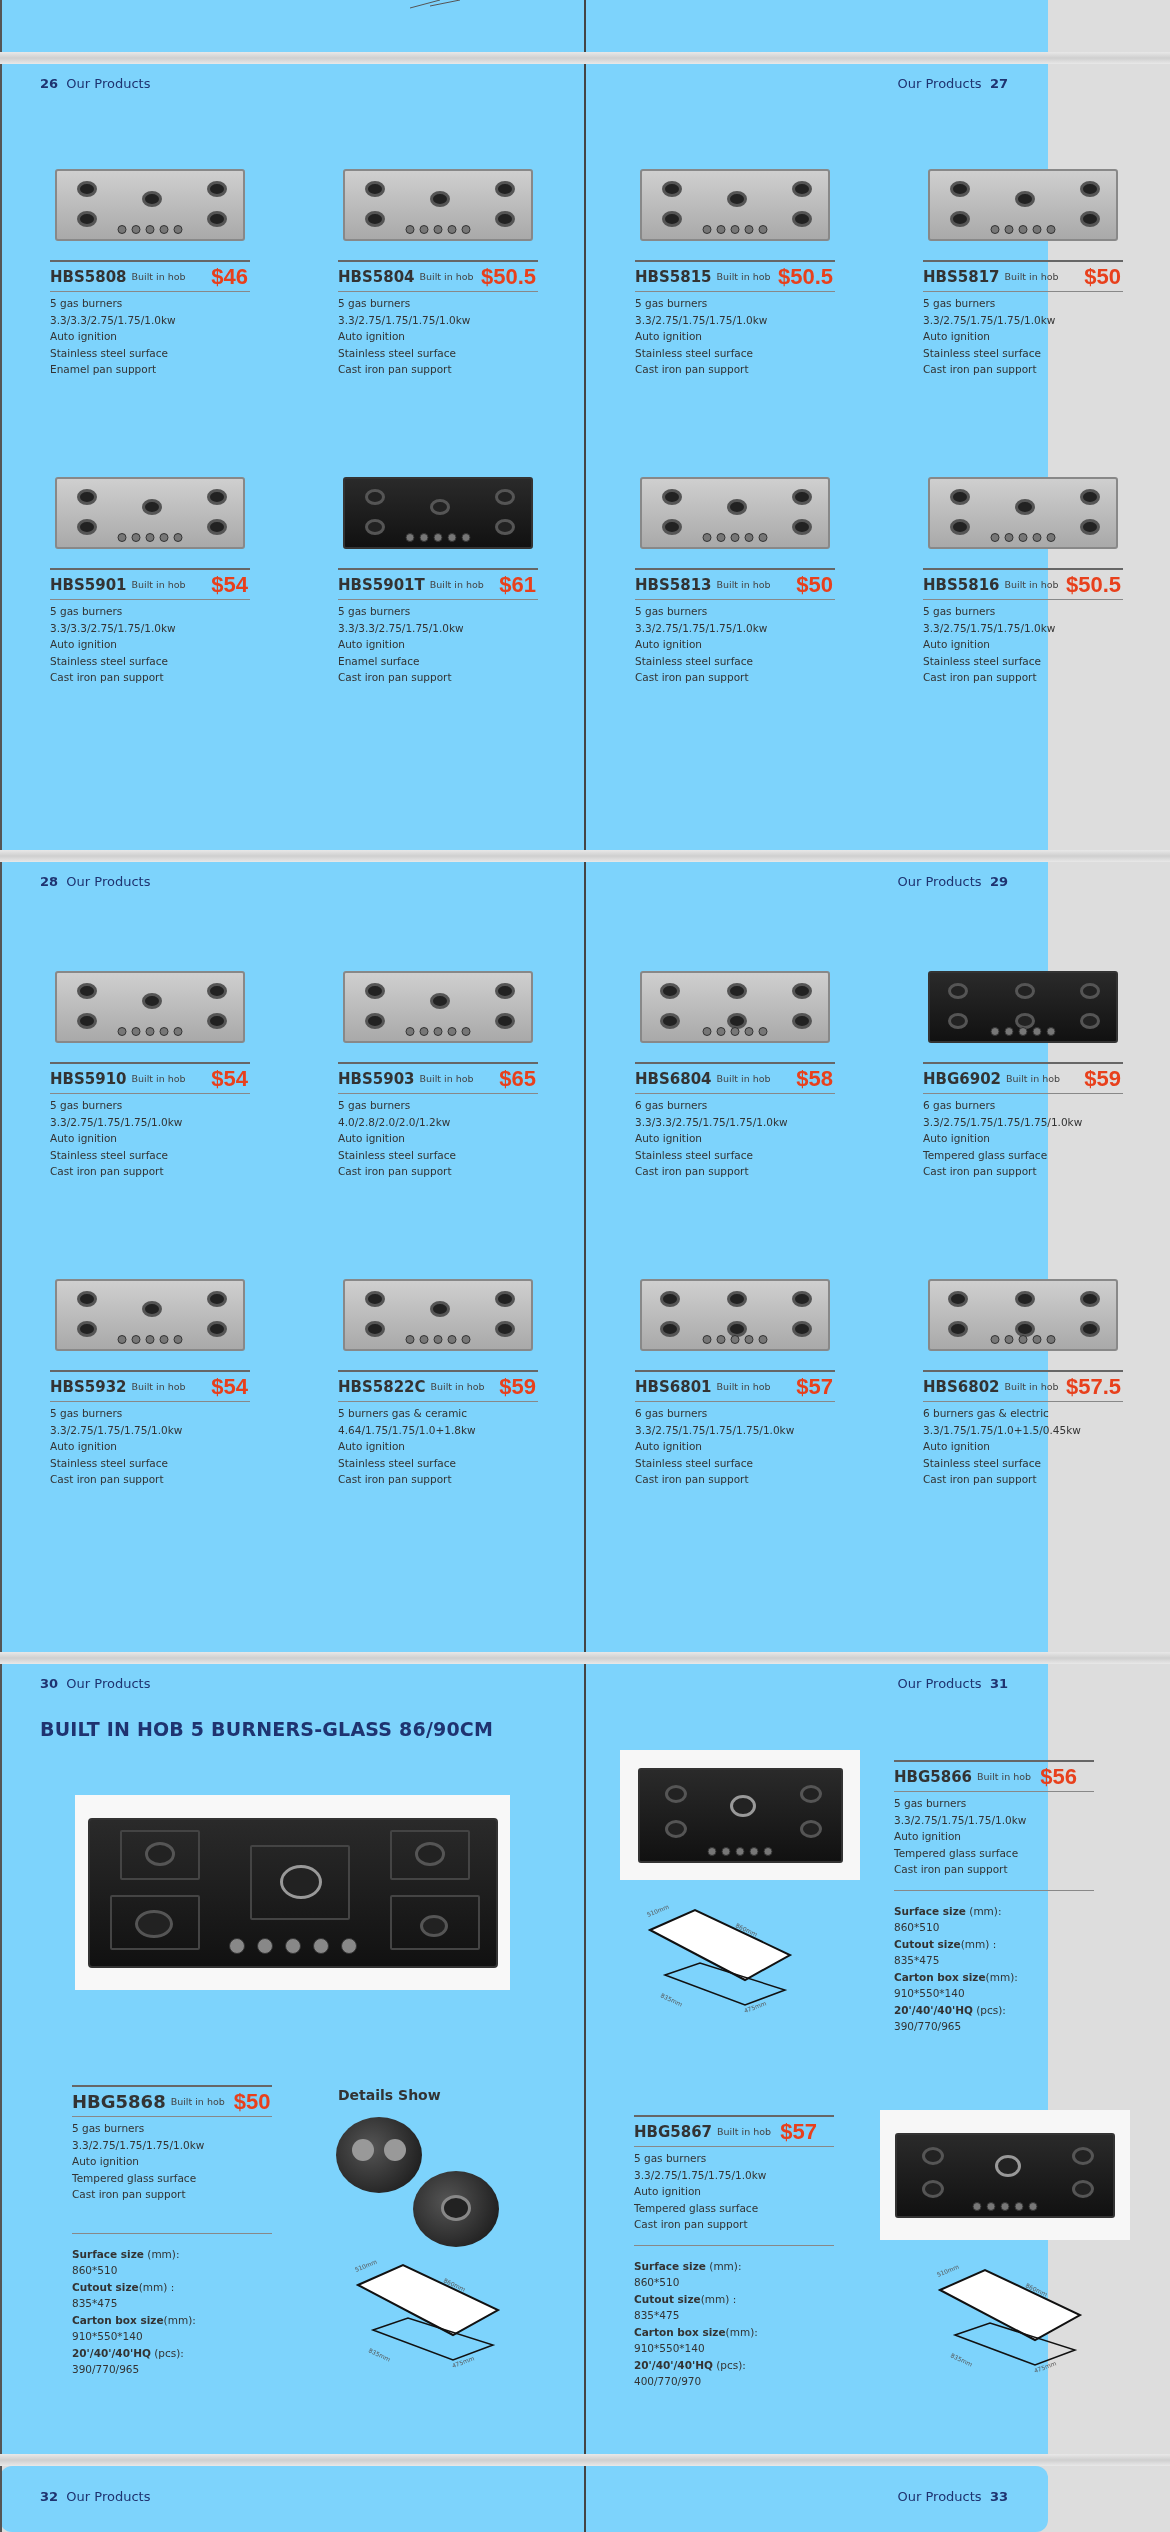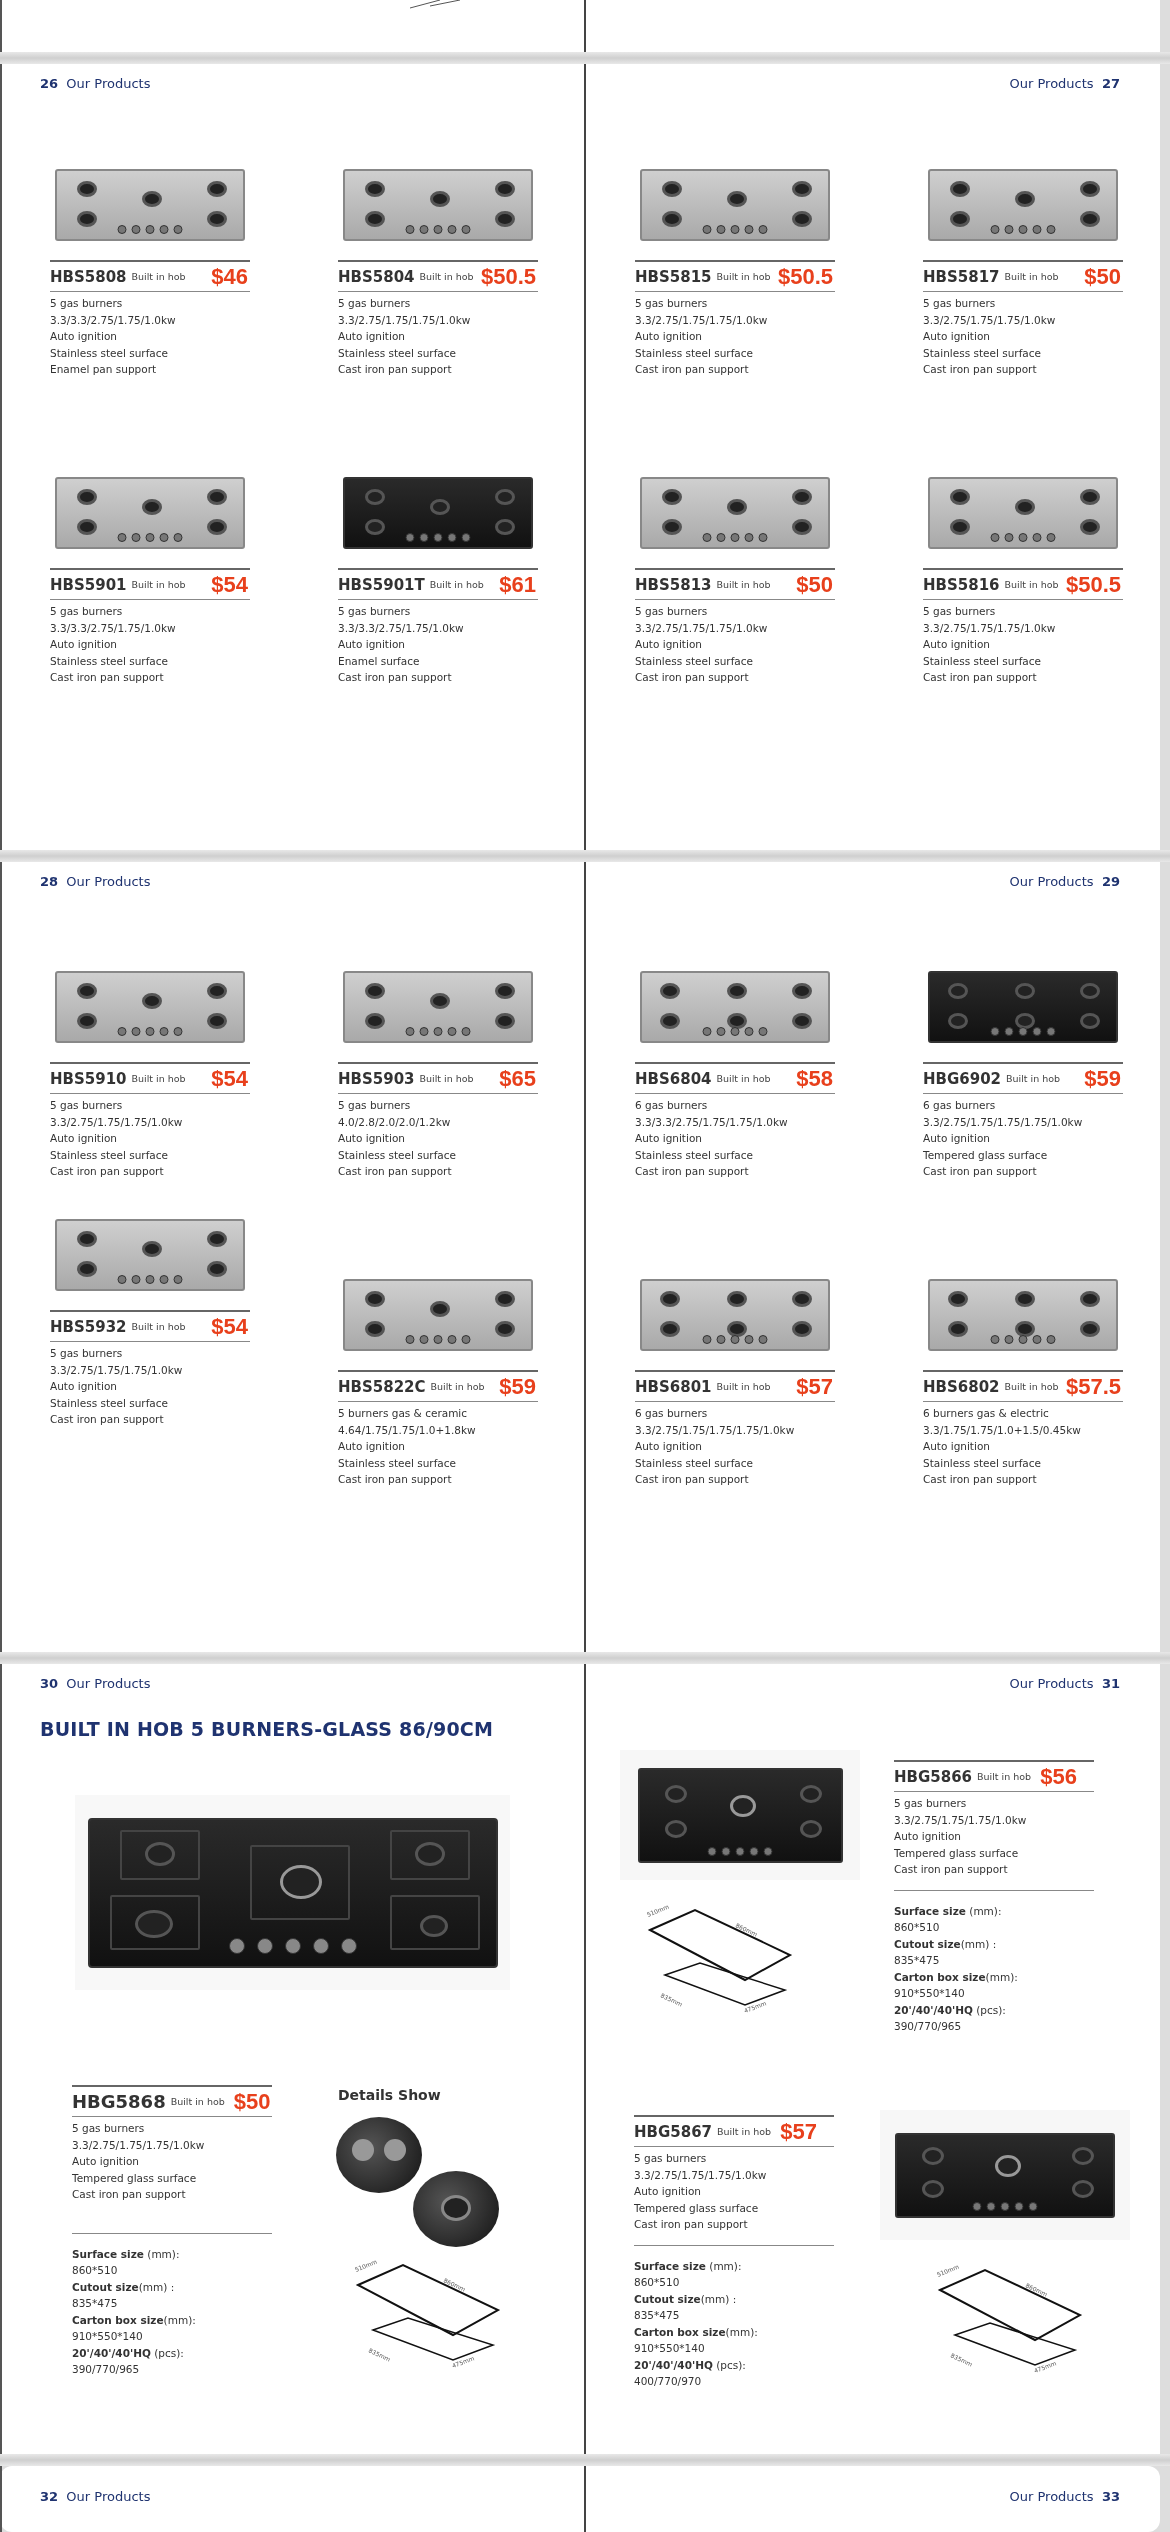--- a/index.html
+++ b/index.html
@@ -1,17 +1,17 @@
 <!DOCTYPE html>
 <html><head>
 <meta charset="utf-8">
 <style>
   * { box-sizing: border-box; margin: 0; padding: 0; }
   body { width: 1170px; height: 2532px; background: #ddd; font-family: "DejaVu Sans", sans-serif; color: #333; overflow: hidden; position: relative; }
-  .spread { position: absolute; left: 0; width: 1160px; background: #ffffff; }
+  .spread { position: absolute; left: 0; width: 1048px; background: #7dd3fc; }
   .spread::after { content: ""; position: absolute; left: 584px; top: 0; bottom: 0; width: 2px; background: #444; }
   .spread .lborder { position: absolute; left: 0; top: 0; bottom: 0; width: 2px; background: #555; }
   .gap { position: absolute; left: 0; width: 1170px; height: 12px; background: linear-gradient(#e8e8e8, #cfcfcf, #e8e8e8); }
   .pghead { position: absolute; top: 0; font-size: 13px; color: #1f3370; white-space: nowrap; }
   .pghead b { font-weight: bold; }
   .pghead.left { left: 40px; }
   .pghead.right { right: 40px; }
   .prod { position: absolute; width: 200px; }
   .prod .img { height: 110px; display: flex; align-items: center; justify-content: center; }
   .hdr { border-top: 2px solid #666; border-bottom: 1.5px solid #888; height: 32px; display: flex; align-items: center; gap: 5px; white-space: nowrap; }
@@ -428,21 +428,21 @@
         <span class="price">$59</span>
       </div>
       <div class="specs">
         <div>6 gas burners</div>
         <div>3.3/2.75/1.75/1.75/1.75/1.0kw</div>
         <div>Auto ignition</div>
         <div>Tempered glass surface</div>
         <div>Cast iron pan support</div>
       </div>
     </div>
-    <div class="prod" style="left: 50px; top: 1200px;">
+    <div class="prod" style="left: 50px; top: 1260px;">
       <div class="img">
         <div class="hob steel">
           <div class="burner" style="left:20px;top:10px;width:20px;height:16px"></div>
           <div class="burner" style="left:20px;top:40px;width:20px;height:16px"></div>
           <div class="burner" style="left:85px;top:20px;width:20px;height:16px"></div>
           <div class="burner" style="left:150px;top:10px;width:20px;height:16px"></div>
           <div class="burner" style="left:150px;top:40px;width:20px;height:16px"></div>
           <div class="knobs">
             <span></span>
             <span></span>

